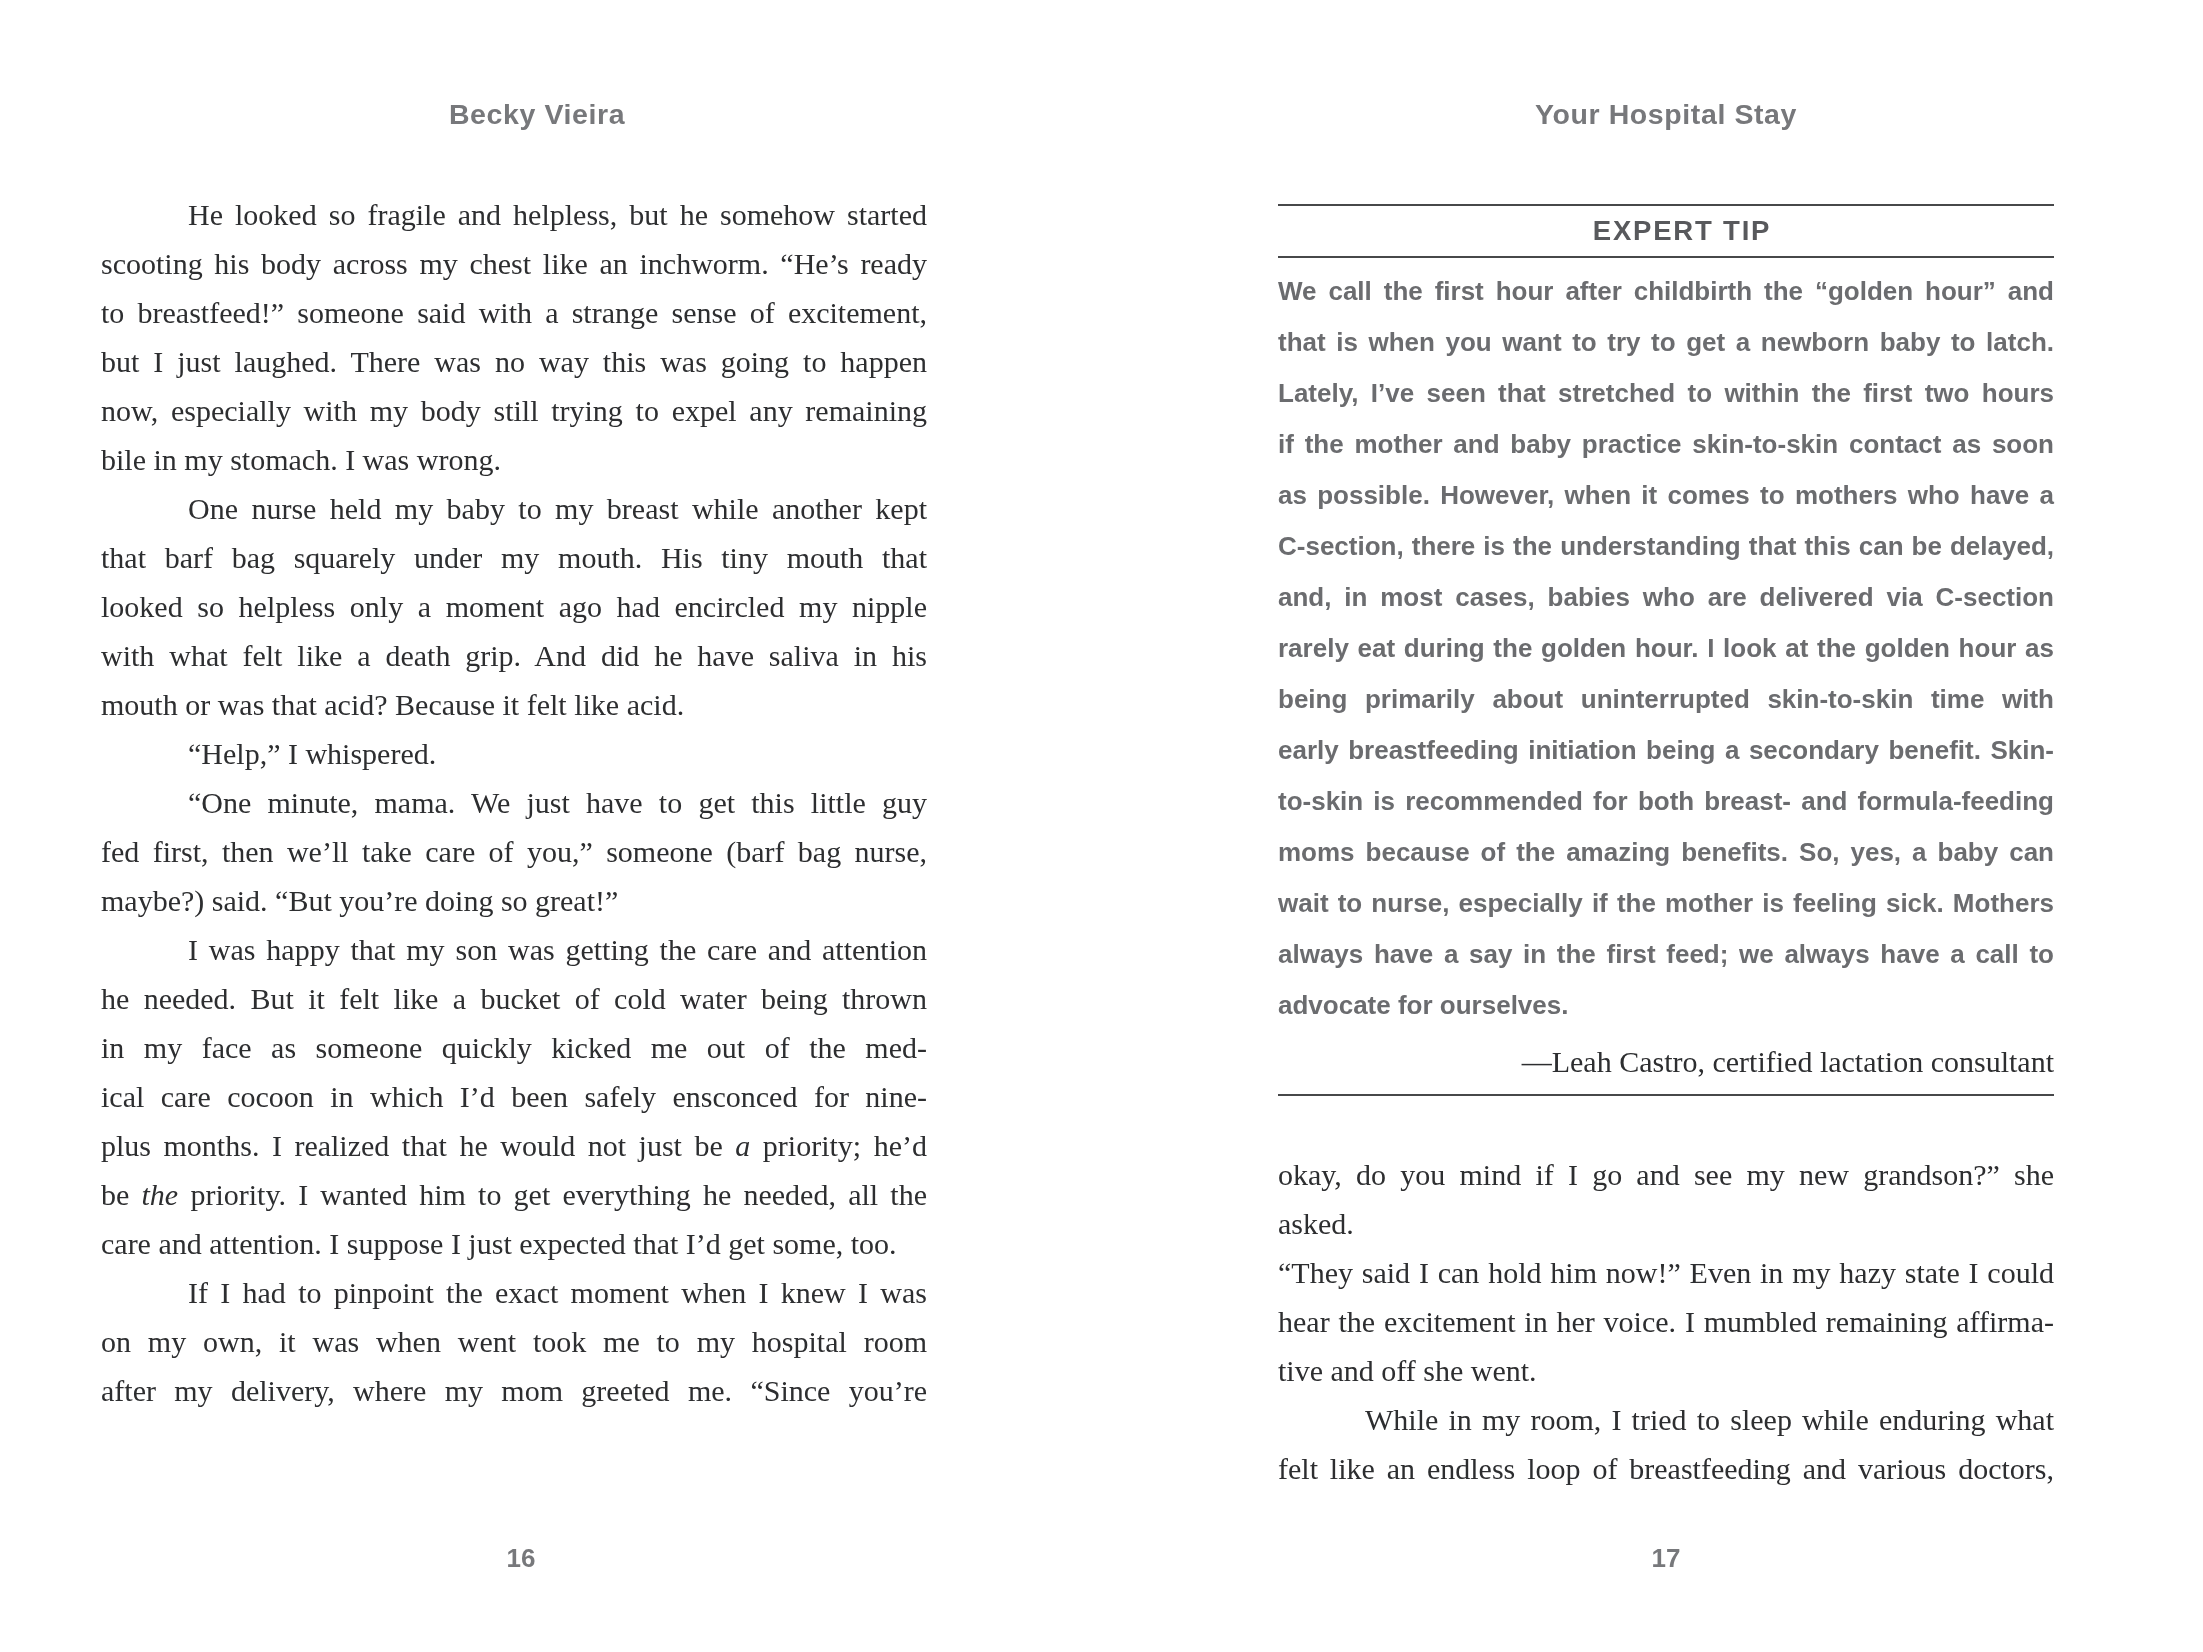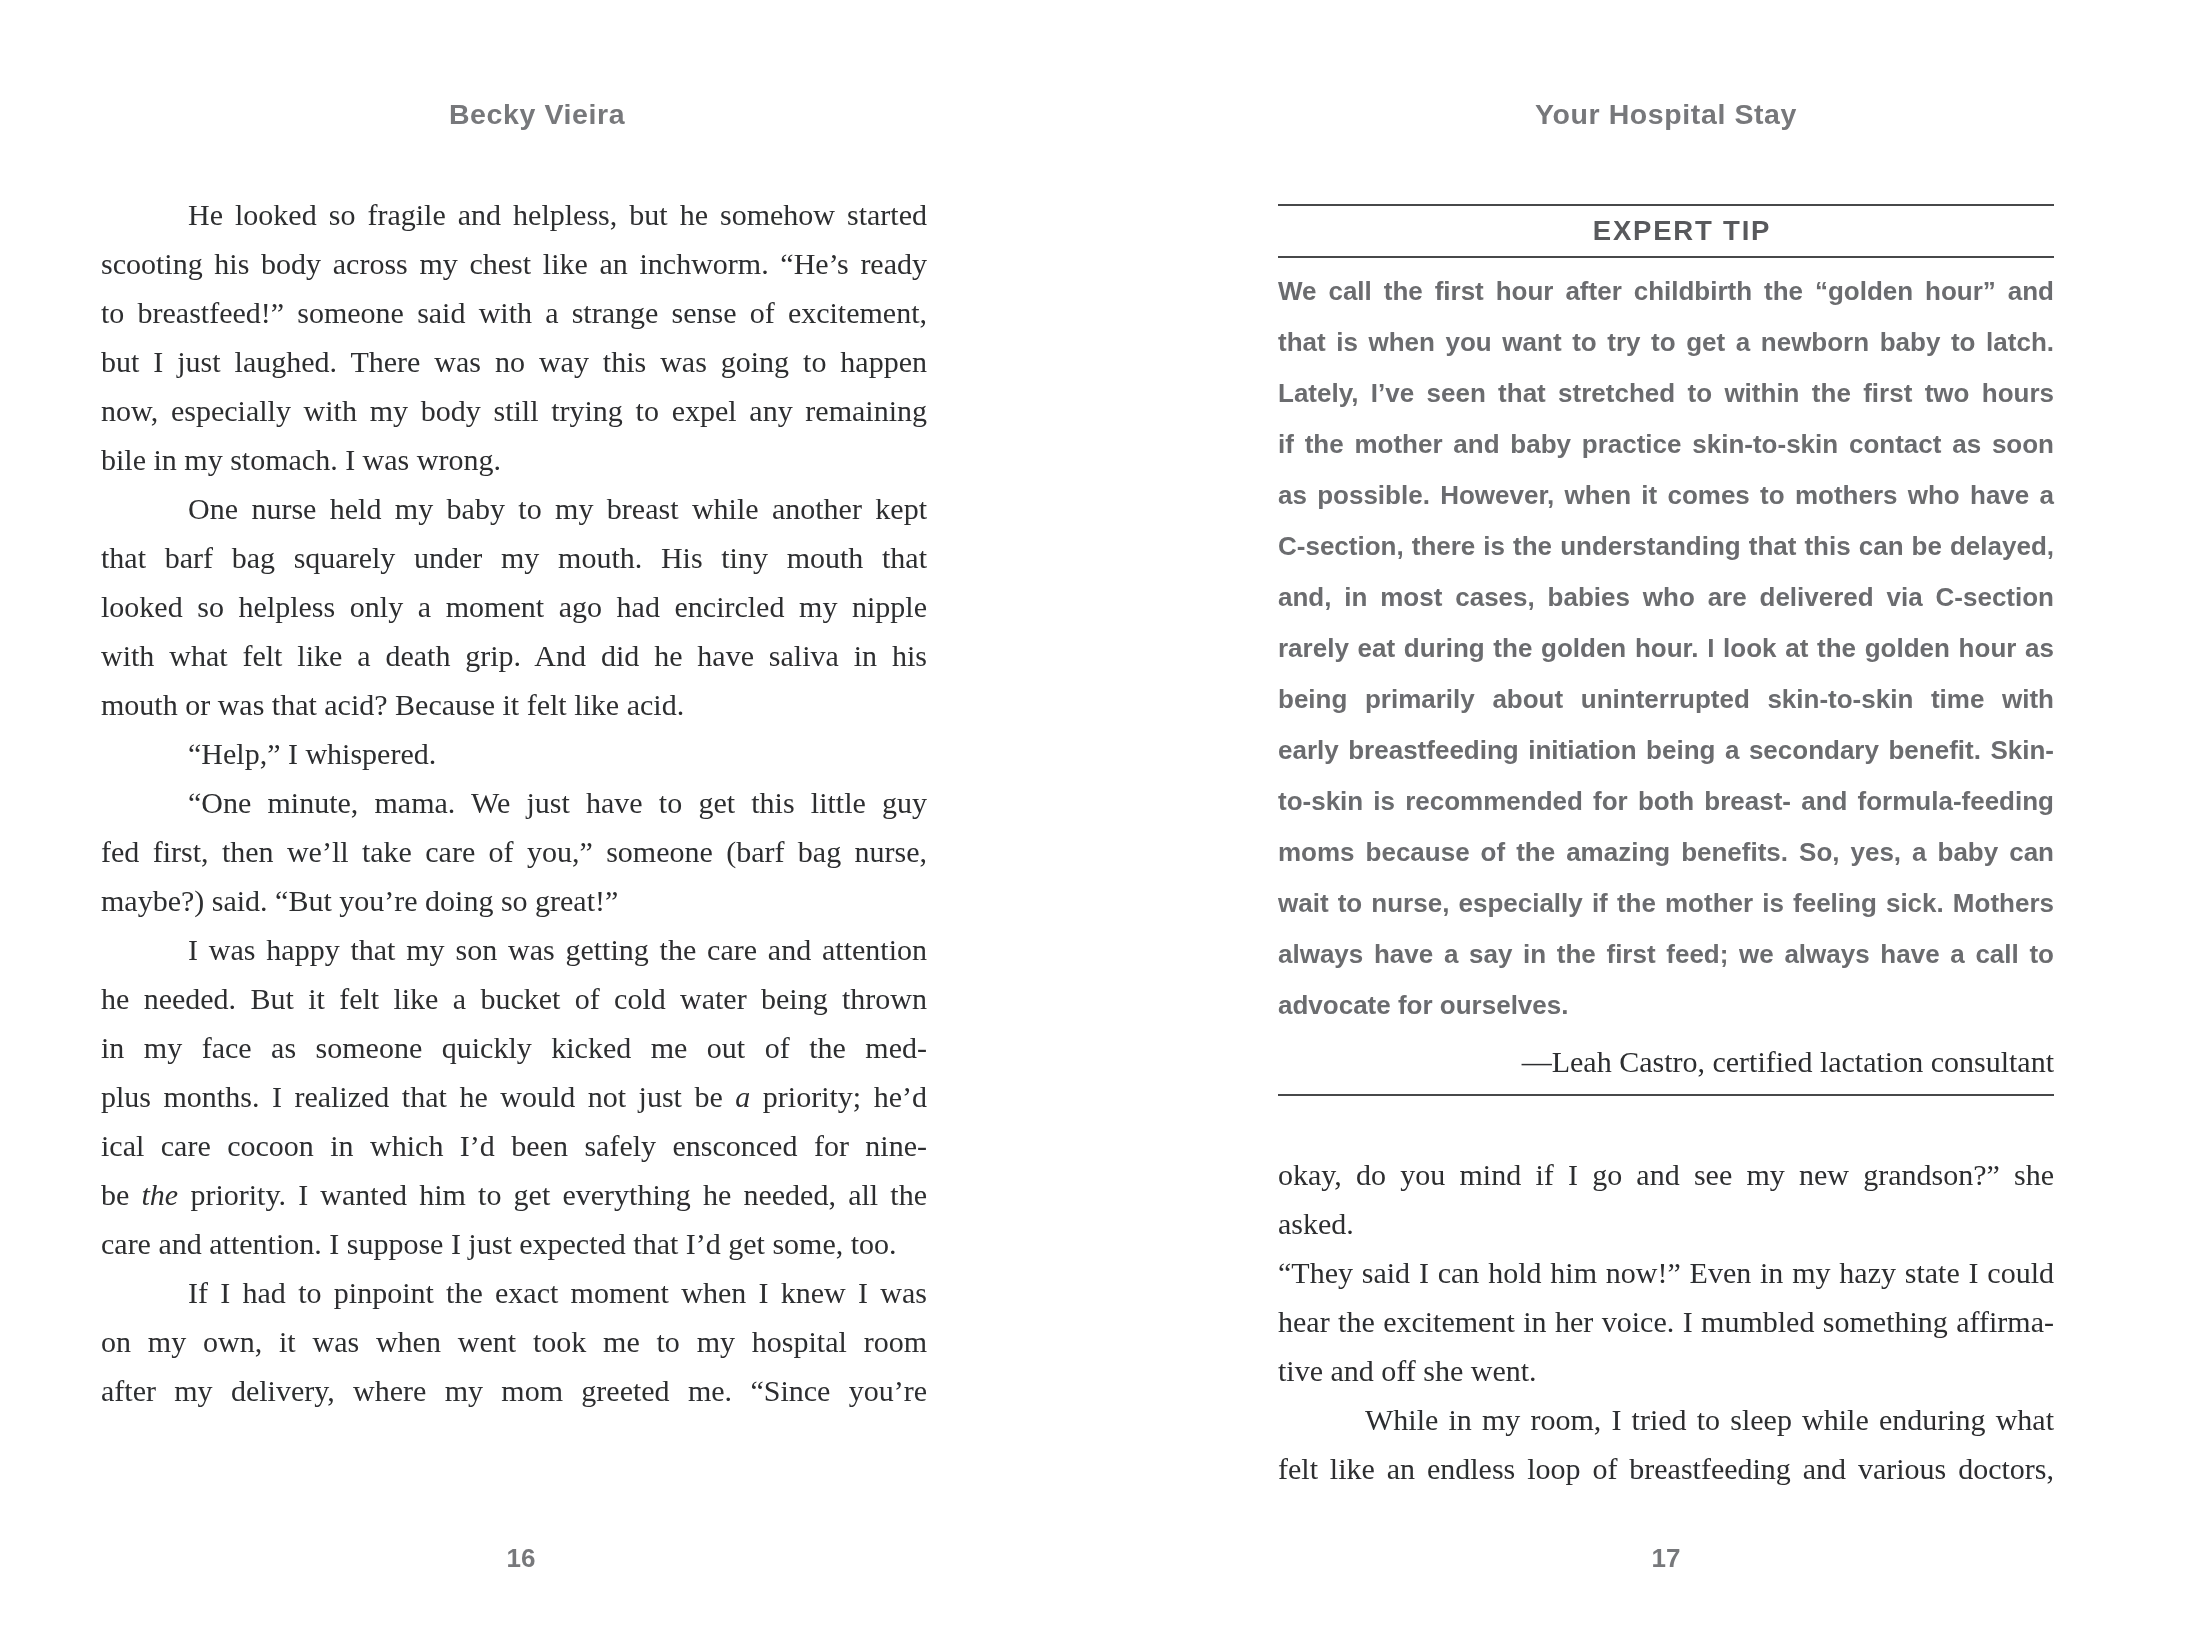--- a/index.html
+++ b/index.html
@@ -136,22 +136,22 @@
         <div class="line">looked so helpless only a moment ago had encircled my nipple</div>
         <div class="line">with what felt like a death grip. And did he have saliva in his</div>
         <div class="line end">mouth or was that acid? Because it felt like acid.</div>
         <div class="line indent end">“Help,” I whispered.</div>
         <div class="line indent">“One minute, mama. We just have to get this little guy</div>
         <div class="line">fed first, then we’ll take care of you,” someone (barf bag nurse,</div>
         <div class="line end">maybe?) said. “But you’re doing so great!”</div>
         <div class="line indent">I was happy that my son was getting the care and attention</div>
         <div class="line">he needed. But it felt like a bucket of cold water being thrown</div>
         <div class="line">in my face as someone quickly kicked me out of the med-</div>
+        <div class="line">ical care cocoon in which I’d been safely ensconced for nine-</div>
         <div class="line">plus months. I realized that he would not just be <i>a</i> priority; he’d</div>
-        <div class="line">ical care cocoon in which I’d been safely ensconced for nine-</div>
         <div class="line">be <i>the</i> priority. I wanted him to get everything he needed, all the</div>
         <div class="line end">care and attention. I suppose I just expected that I’d get some, too.</div>
         <div class="line indent">If I had to pinpoint the exact moment when I knew I was</div>
         <div class="line">on my own, it was when went took me to my hospital room</div>
         <div class="line">after my delivery, where my mom greeted me. “Since you’re</div>
       </div>
     <div class="page-number">16</div>
   </section>
 
   <section class="page right">
@@ -178,21 +178,21 @@
           <div class="line">always have a say in the first feed; we always have a call to</div>
           <div class="line end">advocate for ourselves.</div>
         </div>
       <div class="tip-attribution">—Leah Castro, certified lactation consultant</div>
       <div class="rule rule-bottom"></div>
     </div>
 
     <div class="serif-lines body-block">
         <div class="line">okay, do you mind if I go and see my new grandson?” she asked.</div>
         <div class="line">“They said I can hold him now!” Even in my hazy state I could</div>
-        <div class="line">hear the excitement in her voice. I mumbled something affirma-</div>
+        <div class="line">hear the excitement in her voice. I mumbled remaining affirma-</div>
         <div class="line end">tive and off she went.</div>
         <div class="line indent">While in my room, I tried to sleep while enduring what</div>
         <div class="line">felt like an endless loop of breastfeeding and various doctors,</div>
       </div>
     <div class="page-number">17</div>
   </section>
 
 </div>
 
 

